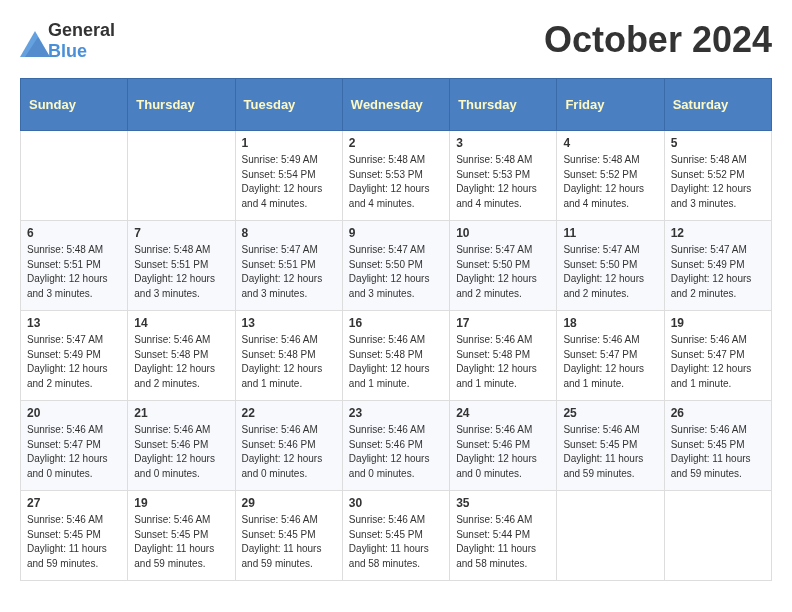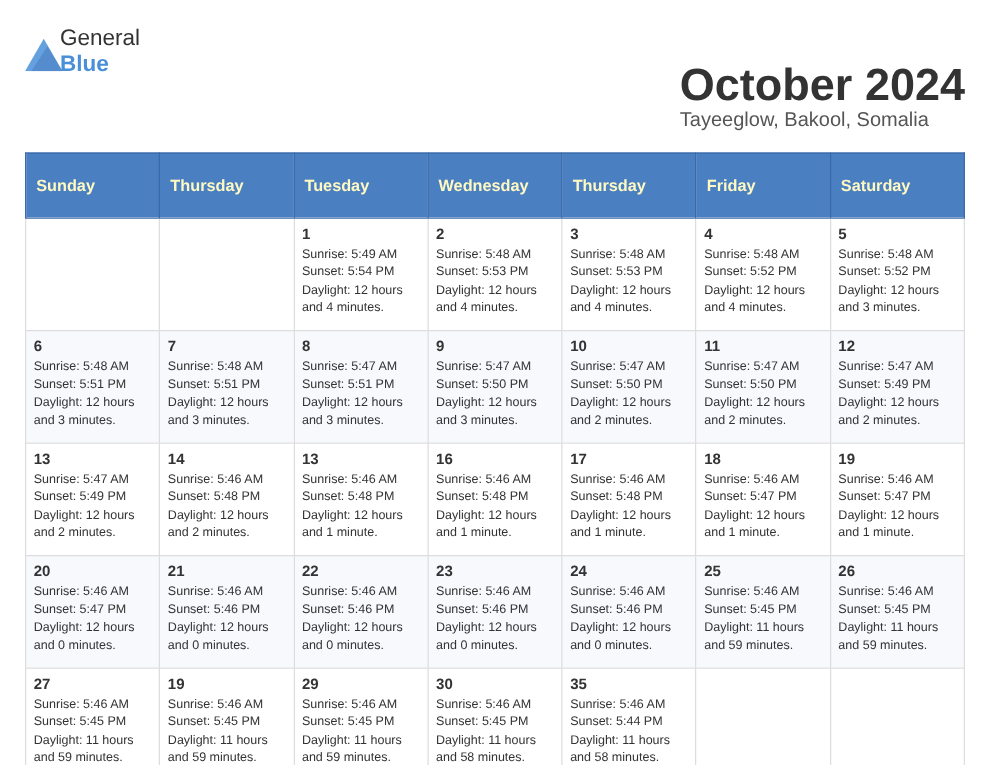--- a/index.html
+++ b/index.html
@@ -16,36 +16,35 @@
       align-items: flex-start;
       margin-bottom: 16px;
     }
     .logo {
       display: flex;
       align-items: center;
       gap: 4px;
     }
     .logo-text-general {
       font-size: 18px;
-      font-weight: normal;
+      font-weight: bold;
       color: #333;
     }
     .logo-text-blue {
       font-size: 18px;
       font-weight: bold;
       color: #4a90d9;
     }
     .logo-icon {
       width: 24px;
       height: 20px;
       position: relative;
     }
     .title-block {
-      text-align: left;
-      margin-top: 28px;
+      text-align: center;
     }
     .month-title {
       font-size: 36px;
       font-weight: bold;
       color: #333;
       line-height: 1.1;
     }
     .location-title {
       font-size: 16px;
       color: #555;
@@ -103,21 +102,20 @@
         <polygon points="5,26 18,6 30,26" fill="#4a7fc1" opacity="0.6"></polygon>
       </svg>
     </div>
     <div>
       <span class="logo-text-general">General</span><br>
       <span class="logo-text-blue">Blue</span>
     </div>
   </div>
   <div class="title-block">
     <div class="month-title">October 2024</div>
-    <div class="location-title">Tayeeglow, Bakool, Somalia</div>
   </div>
 </div>
 
 <table class="calendar">
   <thead>
     <tr>
     <th>Sunday</th>
         <th>Thursday</th>
         <th>Tuesday</th>
         <th>Wednesday</th>

